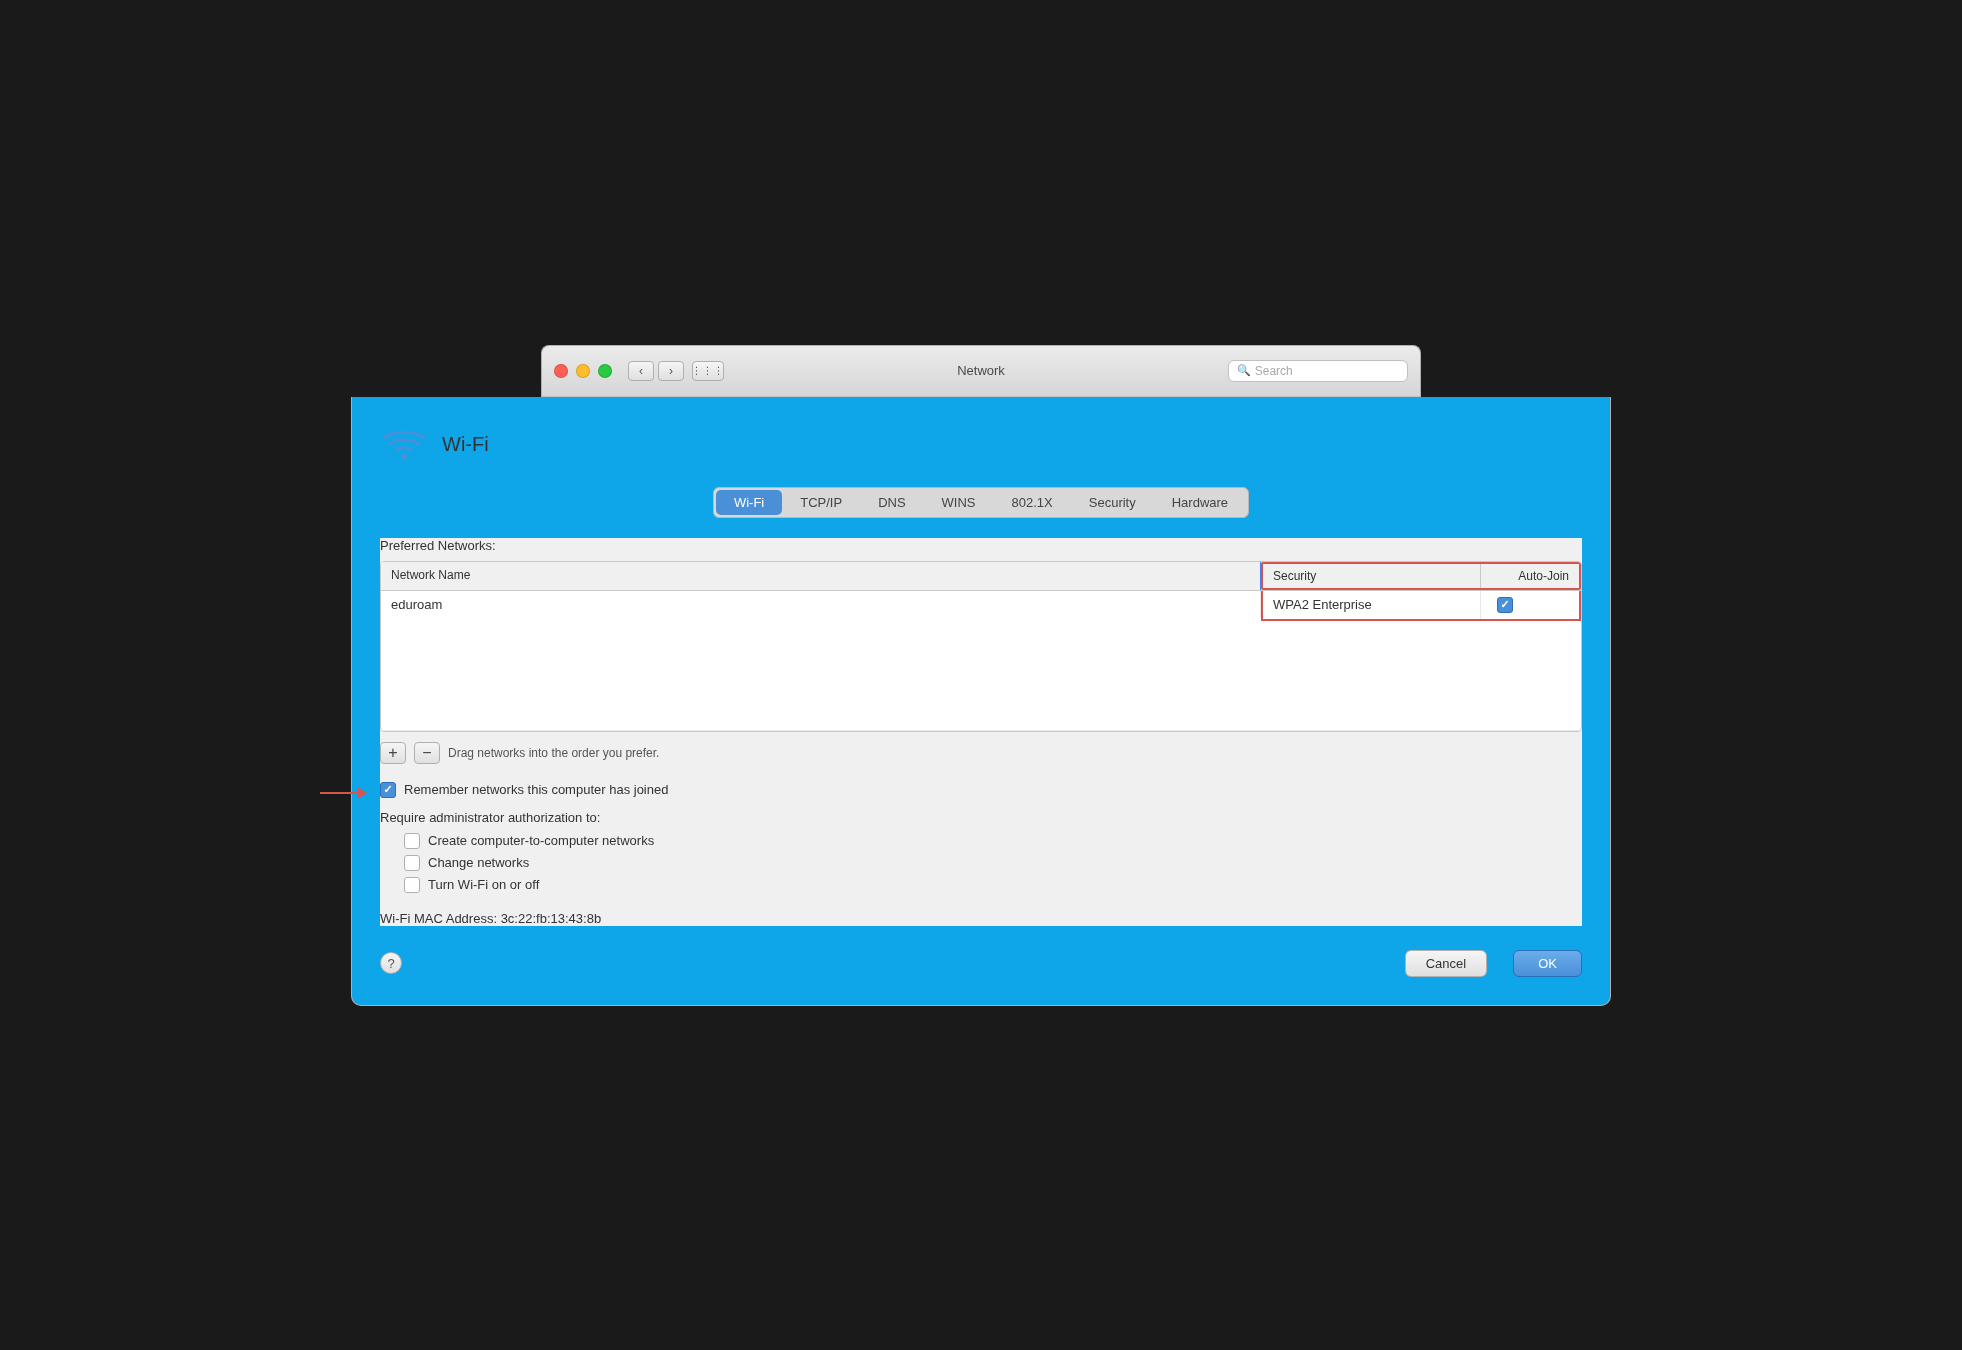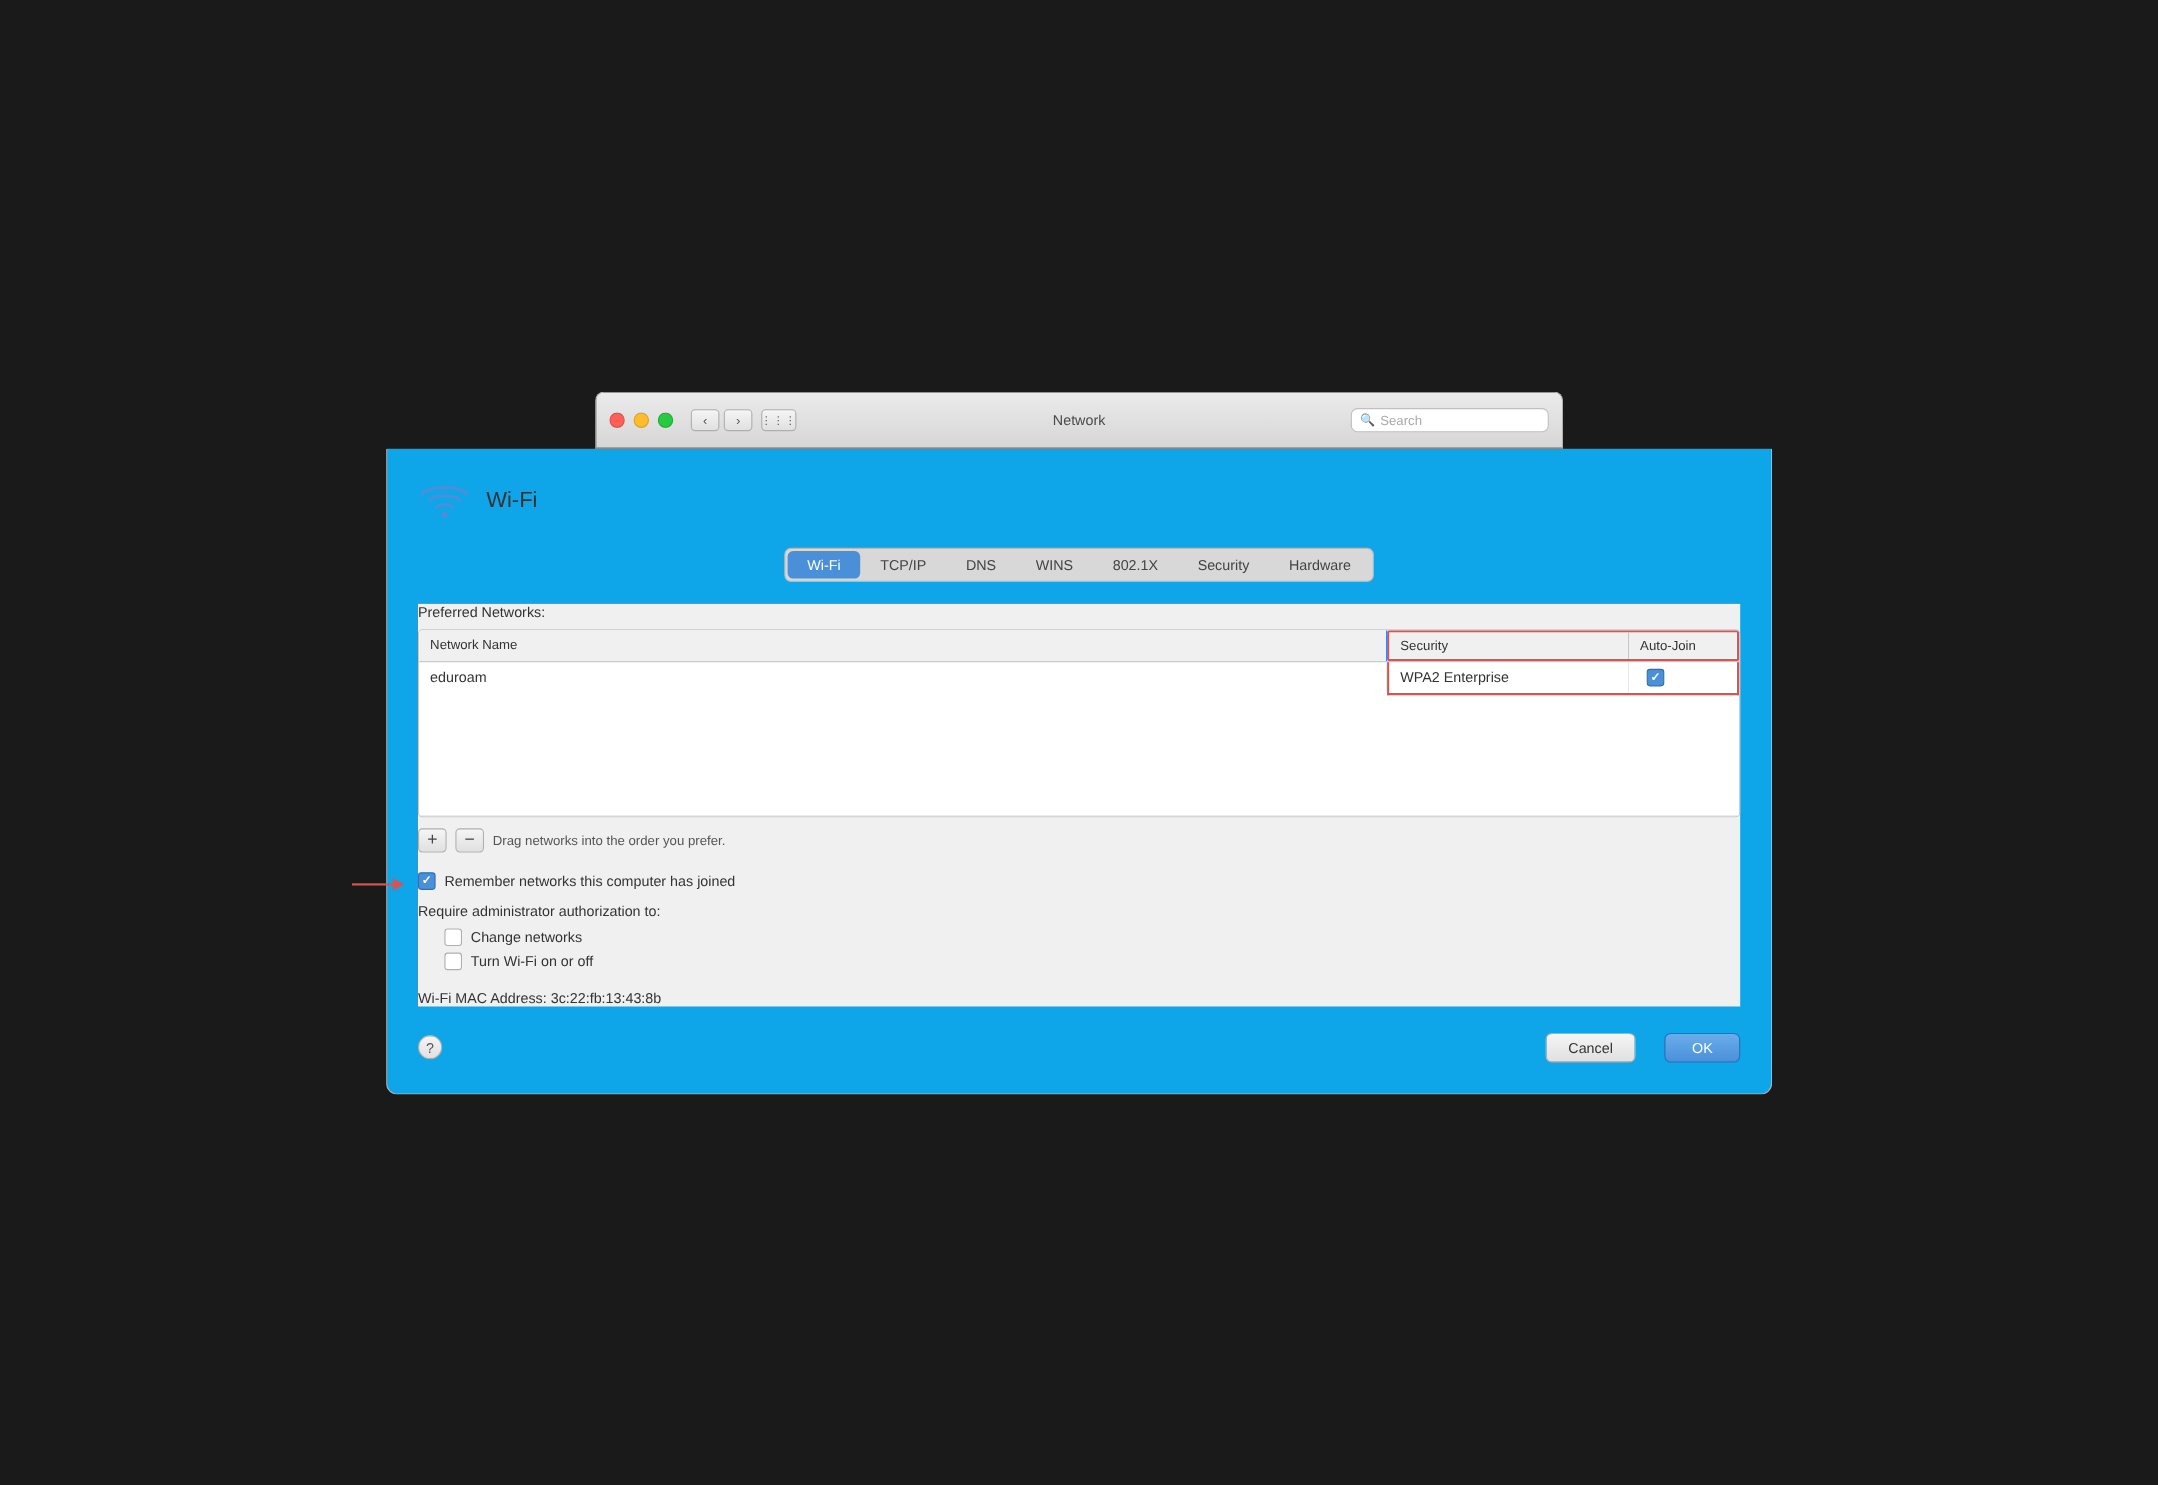--- a/index.html
+++ b/index.html
@@ -420,20 +420,21 @@
       background: #f0f0f0;
     }
 
     .col-autojoin-h {
       width: 98px;
       padding: 5px 10px;
       font-size: 12px;
       color: #333;
       font-weight: 500;
       background: #f0f0f0;
+      text-align: right;
     }
 
     .cell-security-h {
       width: 218px;
       padding: 6px 10px;
       font-size: 13px;
       color: #333;
       border-right: 1px solid #e8e8e8;
       background: white;
     }
@@ -537,20 +538,24 @@
           <div class="checkbox-checked-blue">✓</div>
           <span class="option-label">Remember networks this computer has joined</span>
         </div>
       </div>
 
       <div style="margin-left:0; margin-top:6px;">
         <div class="require-label">Require administrator authorization to:</div>
         <div class="sub-options">
           <div class="option-row">
             <div class="checkbox-empty"></div>
+            <span class="option-label">Create computer-to-computer networks</span>
+          </div>
+          <div class="option-row">
+            <div class="checkbox-empty"></div>
             <span class="option-label">Change networks</span>
           </div>
           <div class="option-row">
             <div class="checkbox-empty"></div>
             <span class="option-label">Turn Wi-Fi on or off</span>
           </div>
         </div>
       </div>
 
       <div class="mac-address-row">

